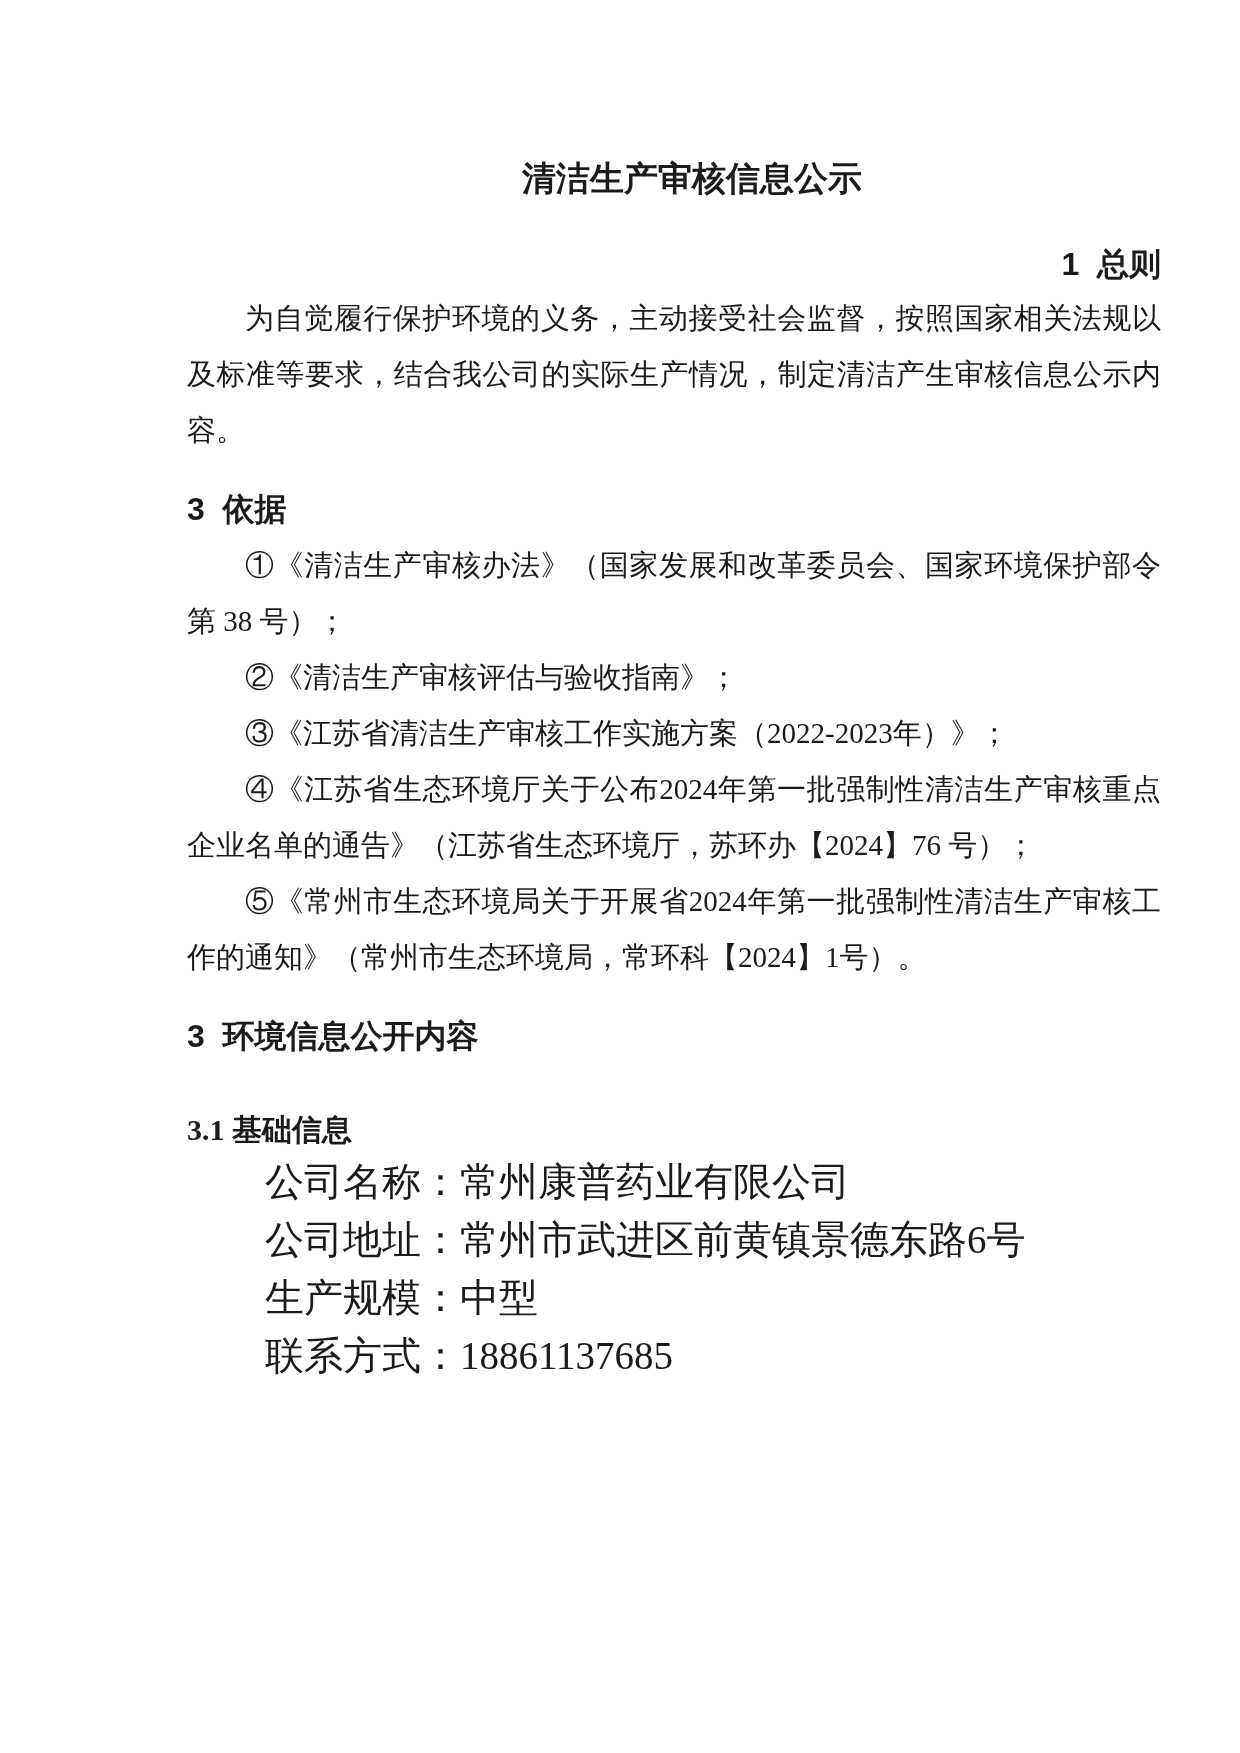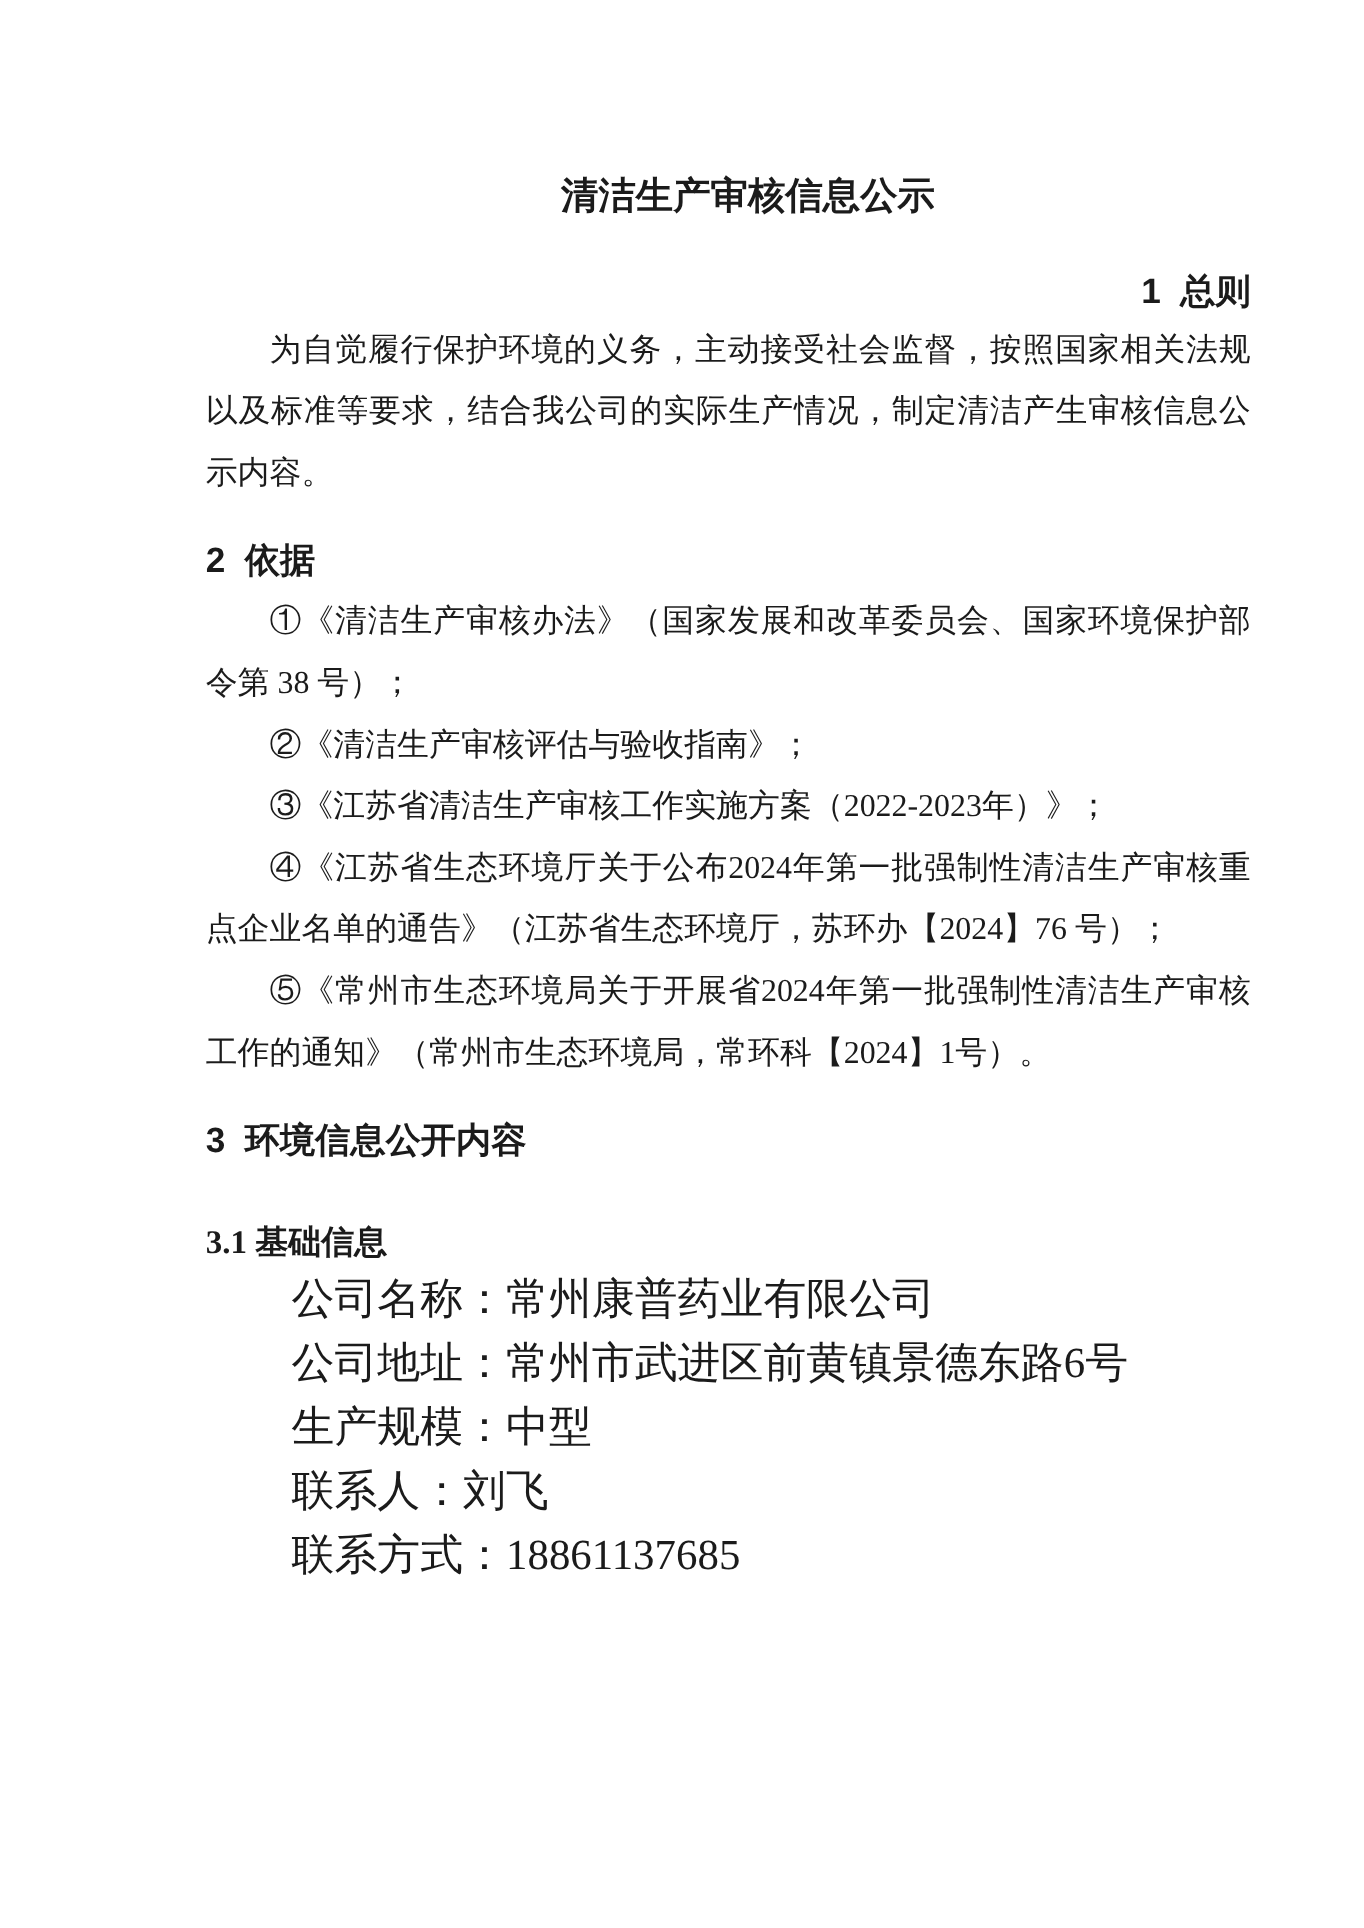--- a/index.html
+++ b/index.html
@@ -2,21 +2,21 @@
 <html><head>
 <meta charset="utf-8">
 <style>
   html, body { margin: 0; padding: 0; background: #e8e8e8; }
   .page {
     width: 1240px;
     height: 1753px;
     margin: 0 auto;
     background: #ffffff;
     box-sizing: border-box;
-    padding: 156px 103px 0 187px;
+    padding: 156px 79px 0 187px;
     color: #1b1b1b;
     overflow: hidden;
     position: relative;
   }
   .doc-title {
     margin: 0;
     font-family: "Liberation Sans", "DejaVu Sans", sans-serif;
     font-weight: bold;
     font-size: 34px;
     line-height: 44px;
@@ -68,21 +68,21 @@
 <body>
 
 <div class="page">
 
   <h1 class="doc-title">清洁生产审核信息公示</h1>
 
   <h2 class="heading-1 mt-title-h1">1  总则</h2>
 
   <p class="body-para mt-h-para">为自觉履行保护环境的义务，主动接受社会监督，按照国家相关法规以及标准等要求，结合我公司的实际生产情况，制定清洁产生审核信息公示内容。</p>
 
-  <h2 class="heading-1 mt-para-h">2  依据</h2>
+  <h2 class="heading-1 mt-para-h">3  依据</h2>
 
   <p class="body-para mt-h-items">①《清洁生产审核办法》（国家发展和改革委员会、国家环境保护部令第 38 号）；</p>
 
   <p class="body-para">②《清洁生产审核评估与验收指南》；</p>
 
   <p class="body-para">③《江苏省清洁生产审核工作实施方案（2022-2023年）》；</p>
 
   <p class="body-para">④《江苏省生态环境厅关于公布2024年第一批强制性清洁生产审核重点企业名单的通告》（江苏省生态环境厅，苏环办【2024】76 号）；</p>
 
   <p class="body-para">⑤《常州市生态环境局关于开展省2024年第一批强制性清洁生产审核工作的通知》（常州市生态环境局，常环科【2024】1号）。</p>
@@ -91,17 +91,16 @@
 
   <h3 class="heading-2 mt-h31">3.1 基础信息</h3>
 
   <p class="info-para mt-fields"><span>公司名称：</span><span>常州康普药业有限公司</span></p>
 
 
   <p class="info-para"><span>公司地址：</span><span>常州市武进区前黄镇景德东路6号</span></p>
 
   <p class="info-para"><span>生产规模：</span><span>中型</span></p>
 
-  <p class="info-para"><span>联系人：</span><span>刘飞</span></p>
 
   <p class="info-para"><span>联系方式：</span><span>18861137685</span></p>
 
 </div>
 
 </body></html>

